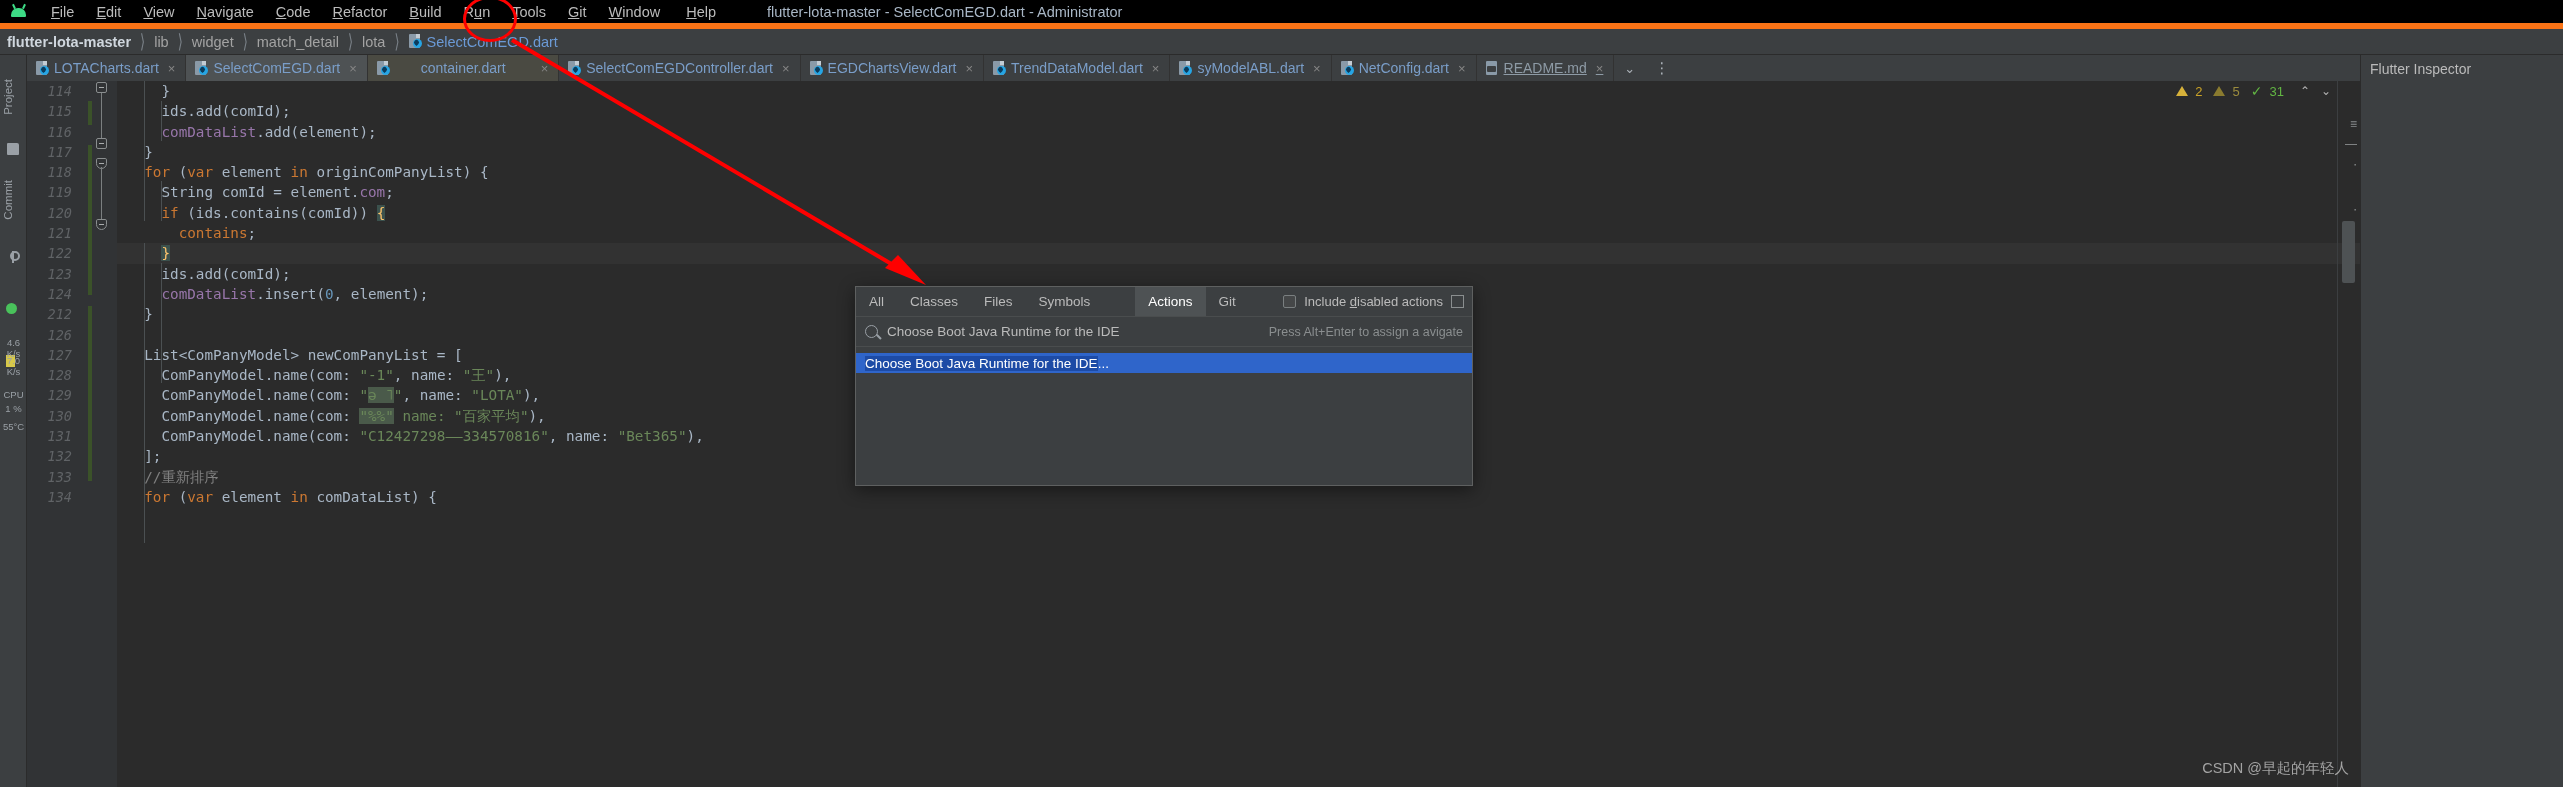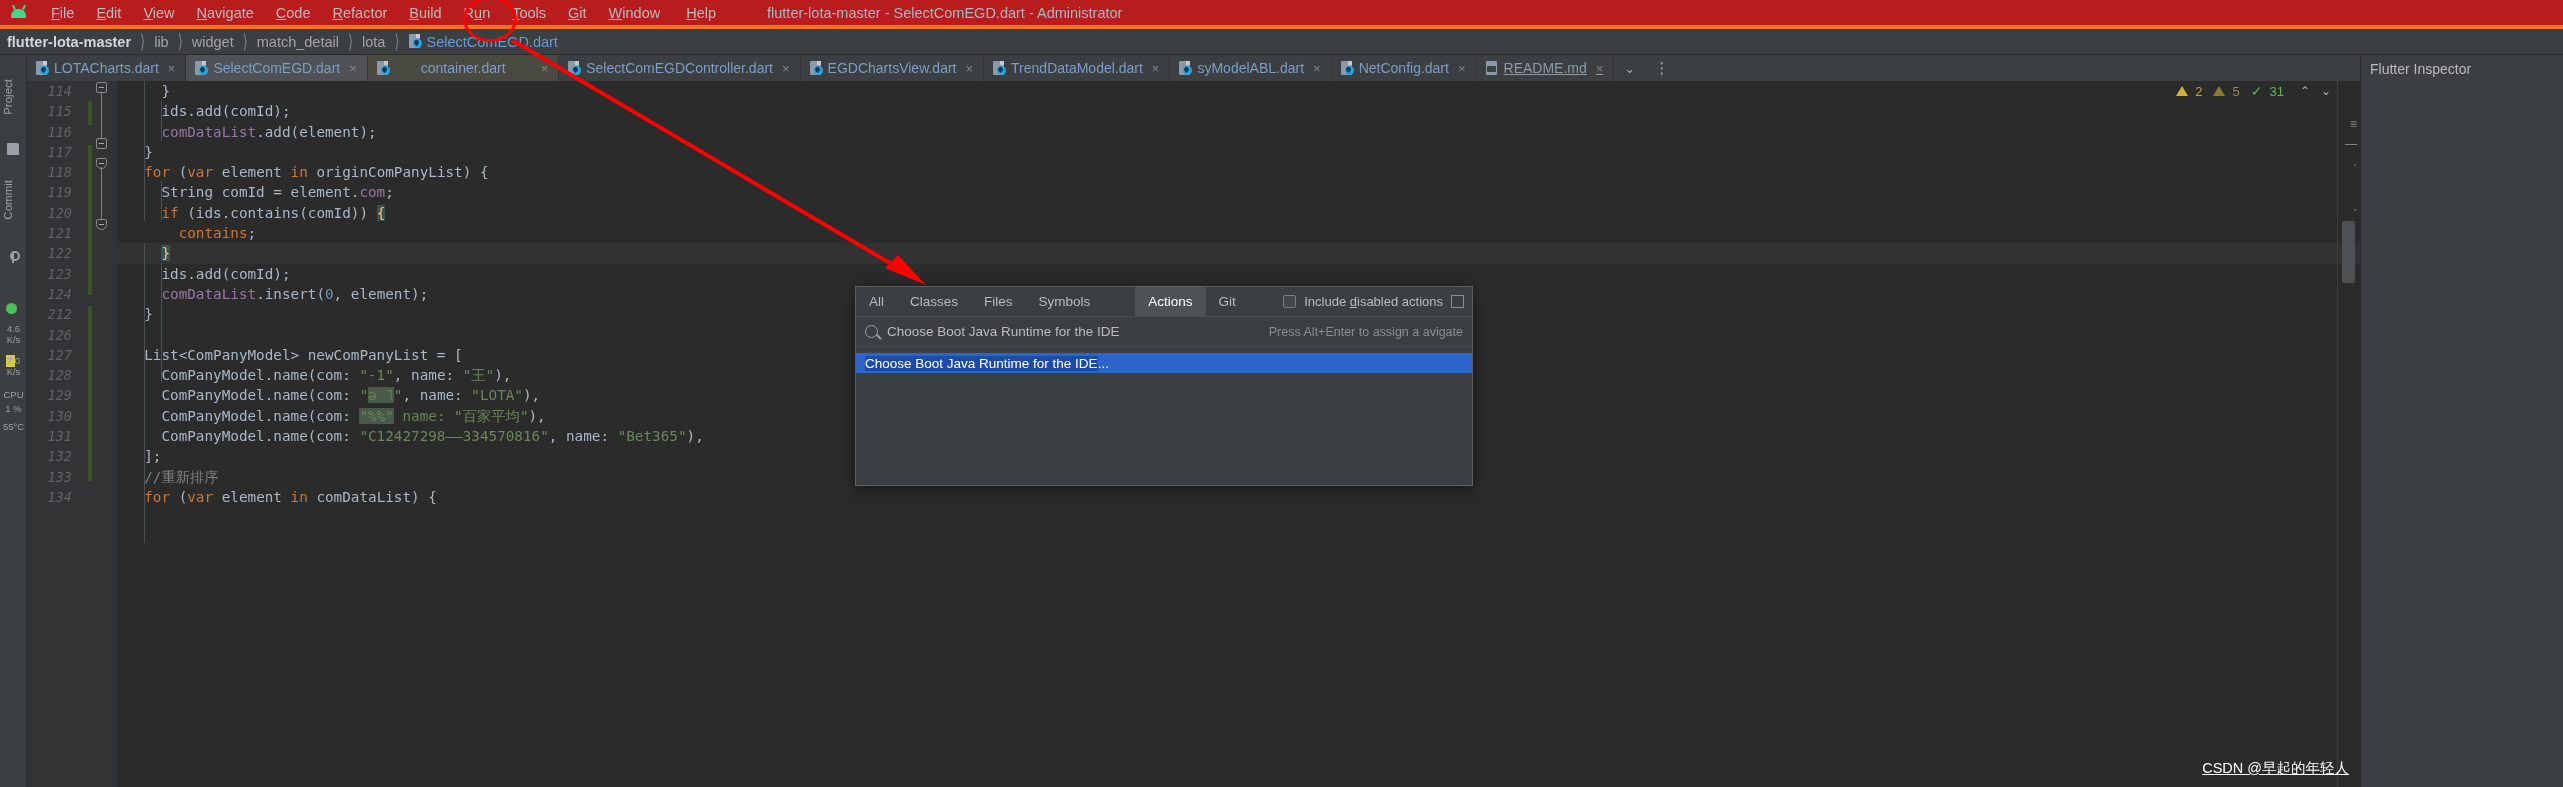--- a/index.html
+++ b/index.html
@@ -8,22 +8,22 @@
     width: 2563px; height: 787px;
     background: #3c3f41;
     font-family: "Liberation Sans", sans-serif;
     overflow: hidden;
   }
   #root { position: relative; width: 2563px; height: 787px; background: #3c3f41; }
 
   
   .menubar {
     position: absolute; left: 0; top: 0; width: 2563px; height: 29px;
-    background: #b91c1c; display: flex; align-items: center;
-    border-bottom: 4px solid #f97316;
+    background: #000000; display: flex; align-items: center;
+    border-bottom: 6px solid #f97316;
   }
   .app-logo {
     width: 22px; height: 18px; margin-left: 8px; margin-right: 10px;
     position: relative;
   }
   .app-logo .body {
     position: absolute; left: 3px; top: 5px; width: 15px; height: 9px;
     background: #3ddb85; border-radius: 7px 7px 1px 1px;
   }
   .app-logo .ear-l, .app-logo .ear-r {
@@ -273,21 +273,21 @@
   .se-row.sel .match { background: #1d4ba6; }
 
   
   .redellipse {
     position: absolute; left: 463px; top: -4px; width: 54px; height: 46px;
     border: 3.5px solid #fe0000; border-radius: 50%;
   }
   .arrow-svg { position: absolute; left: 0; top: 0; pointer-events: none; }
 
   .watermark {
-    position: absolute; right: 214px; bottom: 9px; color: #ffffff; font-size: 14.5px; text-decoration: underline;
+    position: absolute; right: 214px; bottom: 9px; color: #a3a3a3; font-size: 14.5px;
   }
 </style>
 </head>
 <body>
 
 <div id="root">
 
   <div class="menubar">
     <div class="app-logo">
       <div class="ear-l"></div>
@@ -413,21 +413,21 @@
     <div class="tabs-more">⋮</div>
   </div>
 
   <div class="leftstrip">
     <div class="vlabel project">Project</div>
     <div class="strip-ico ico-folder"></div>
     <div class="vlabel commit">Commit</div>
     <div class="strip-ico ico-branch"></div>
     <div class="green-dot"></div>
     <div class="sqmark" style="top:300px;background:#d7c84a;"></div>
-    <div class="stat" style="top:268px;">
+    <div class="stat" style="top:282px;">
       <span>4.6</span><br><span>K/s</span>
     </div>
     <div class="stat" style="top:300px;">
       <span>7.0</span><br><span>K/s</span>
     </div>
     <div class="stat" style="top:334px;">CPU</div>
     <div class="stat" style="top:348px;">1 %</div>
     <div class="stat" style="top:366px;">55°C</div>
   </div>
 

